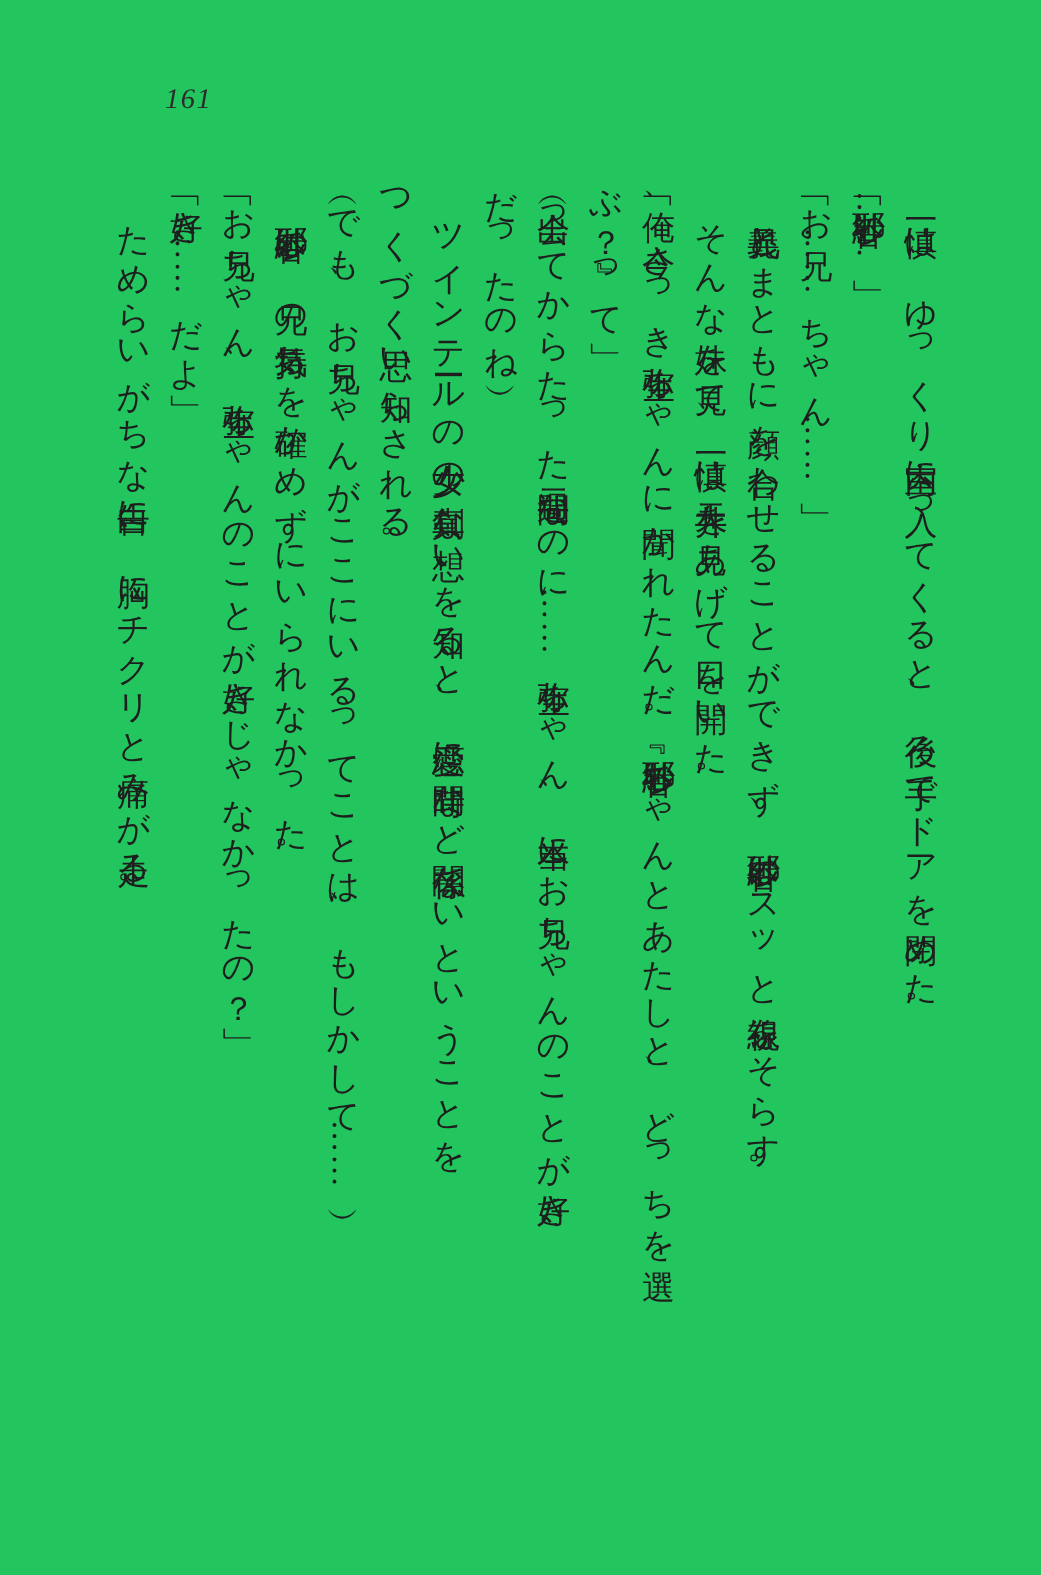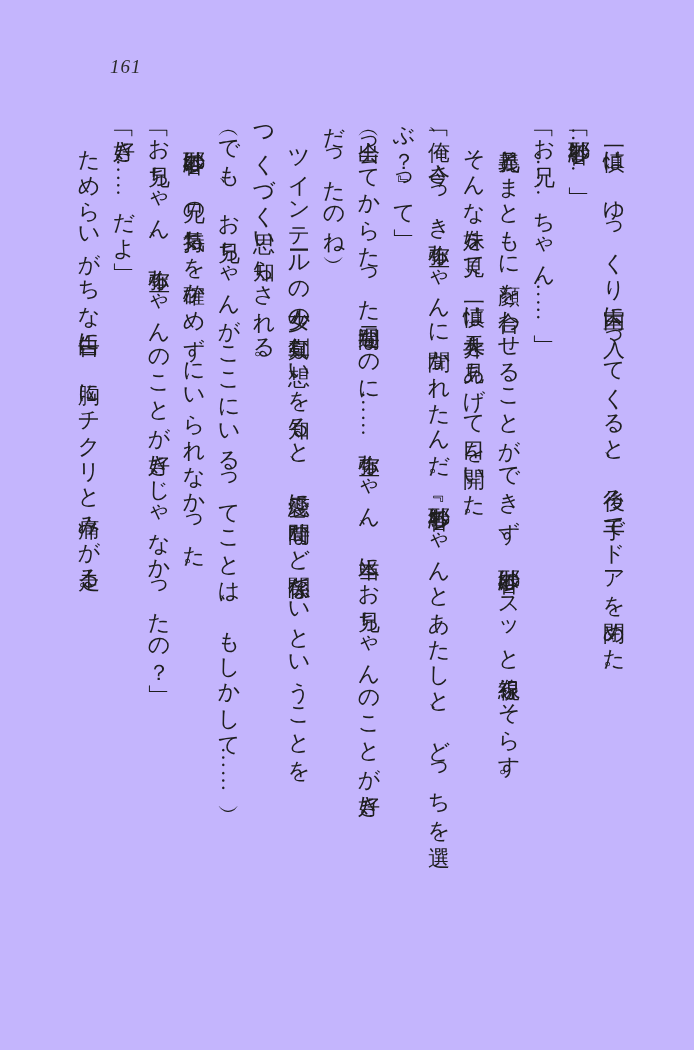--- a/index.html
+++ b/index.html
@@ -10,21 +10,21 @@
     width: 694px;
     height: 1050px;
     position: relative;
     background: #f6f6f4;
     font-family: "Liberation Serif", "DejaVu Serif", serif;
     overflow: hidden;
   }
   .page {
     position: absolute;
     inset: 0;
-    background: #c4b5fd;
+    background: #22c55e;
   }
   .page-number {
     position: absolute;
     top: 56px;
     left: 110px;
     font-size: 19px;
     font-style: italic;
     letter-spacing: 1px;
     color: #2b2b2b;
   }

